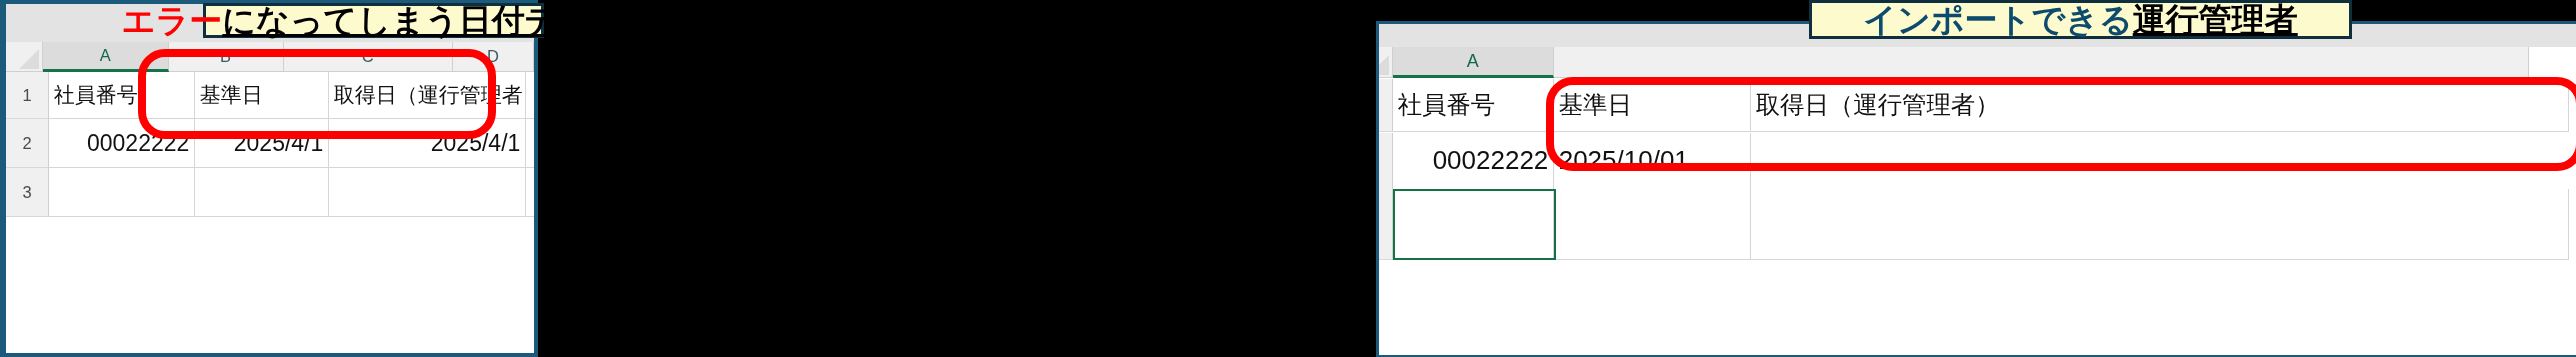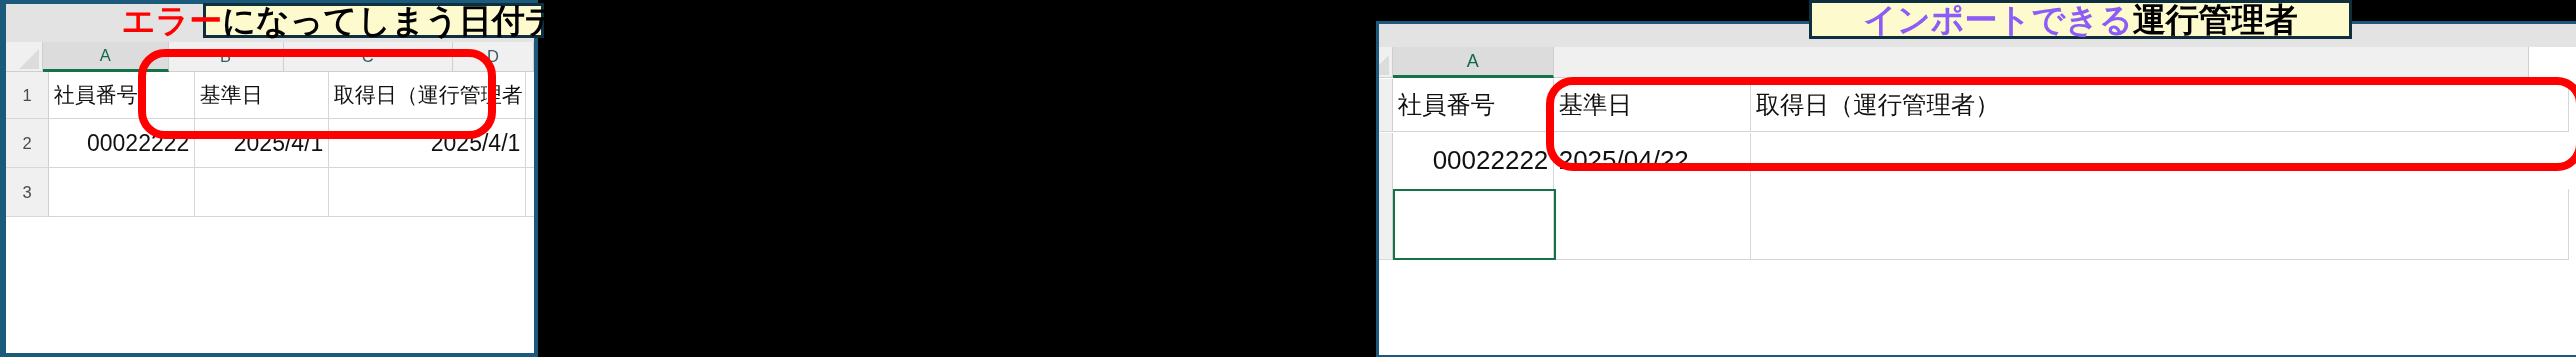--- a/index.html
+++ b/index.html
@@ -116,22 +116,22 @@
     background:#fdfbcd;
     border:3.9px solid #0f2f3f;
     display:flex;align-items:center;justify-content:center;
     white-space:nowrap;
     font-size:33px;
     font-weight:bold;
     line-height:1;
     padding:0 11px;
   }
   .callout .hl-red{color:#ff0000;}
-  .callout .hl-cyan{color:#8b5cf6;}
-  .callout .plain{color:#000000;}
+  .callout .hl-cyan{color:#0c4a6e;}
+  .callout .plain{color:#000000;text-decoration:underline;}
 </style>
 </head>
 <body>
 
 <div class="panel" id="panel-left">
 
   <div class="top-strip"></div>
 
   <div class="grid">
 
@@ -192,21 +192,21 @@
     <div style="position:absolute;left:0;top:55px;display:flex;">
       <div class="rowhead" style="width:14px;height:53px;"></div>
       <div class="cell l" style="width:161px;height:53px;font-size:24.4px;">社員番号</div>
       <div class="cell l" style="width:197px;height:53px;font-size:24.4px;">基準日</div>
       <div class="cell l" style="width:818px;height:53px;font-size:24.4px;">取得日（運行管理者）</div>
     </div>
 
     <div style="position:absolute;left:0;top:109px;display:flex;">
       <div class="rowhead" style="width:14px;height:57px;"></div>
       <div class="cell r" style="width:161px;height:57px;font-size:26px;">00022222</div>
-      <div class="cell l" style="width:197px;height:57px;font-size:26px;">2025/04/22</div>
+      <div class="cell l" style="width:197px;height:57px;font-size:26px;">2025/10/01</div>
     </div>
 
     <div style="position:absolute;left:0;top:165px;display:flex;">
       <div class="rowhead" style="width:14px;height:71px;"></div>
       <div class="cell empty" style="width:161px;height:71px;"></div>
       <div class="cell empty" style="width:197px;height:71px;"></div>
       <div class="cell empty" style="width:818px;height:71px;"></div>
     </div>
 
     <div class="selbox" style="left:14px;top:165px;width:163px;height:71px;"></div>

